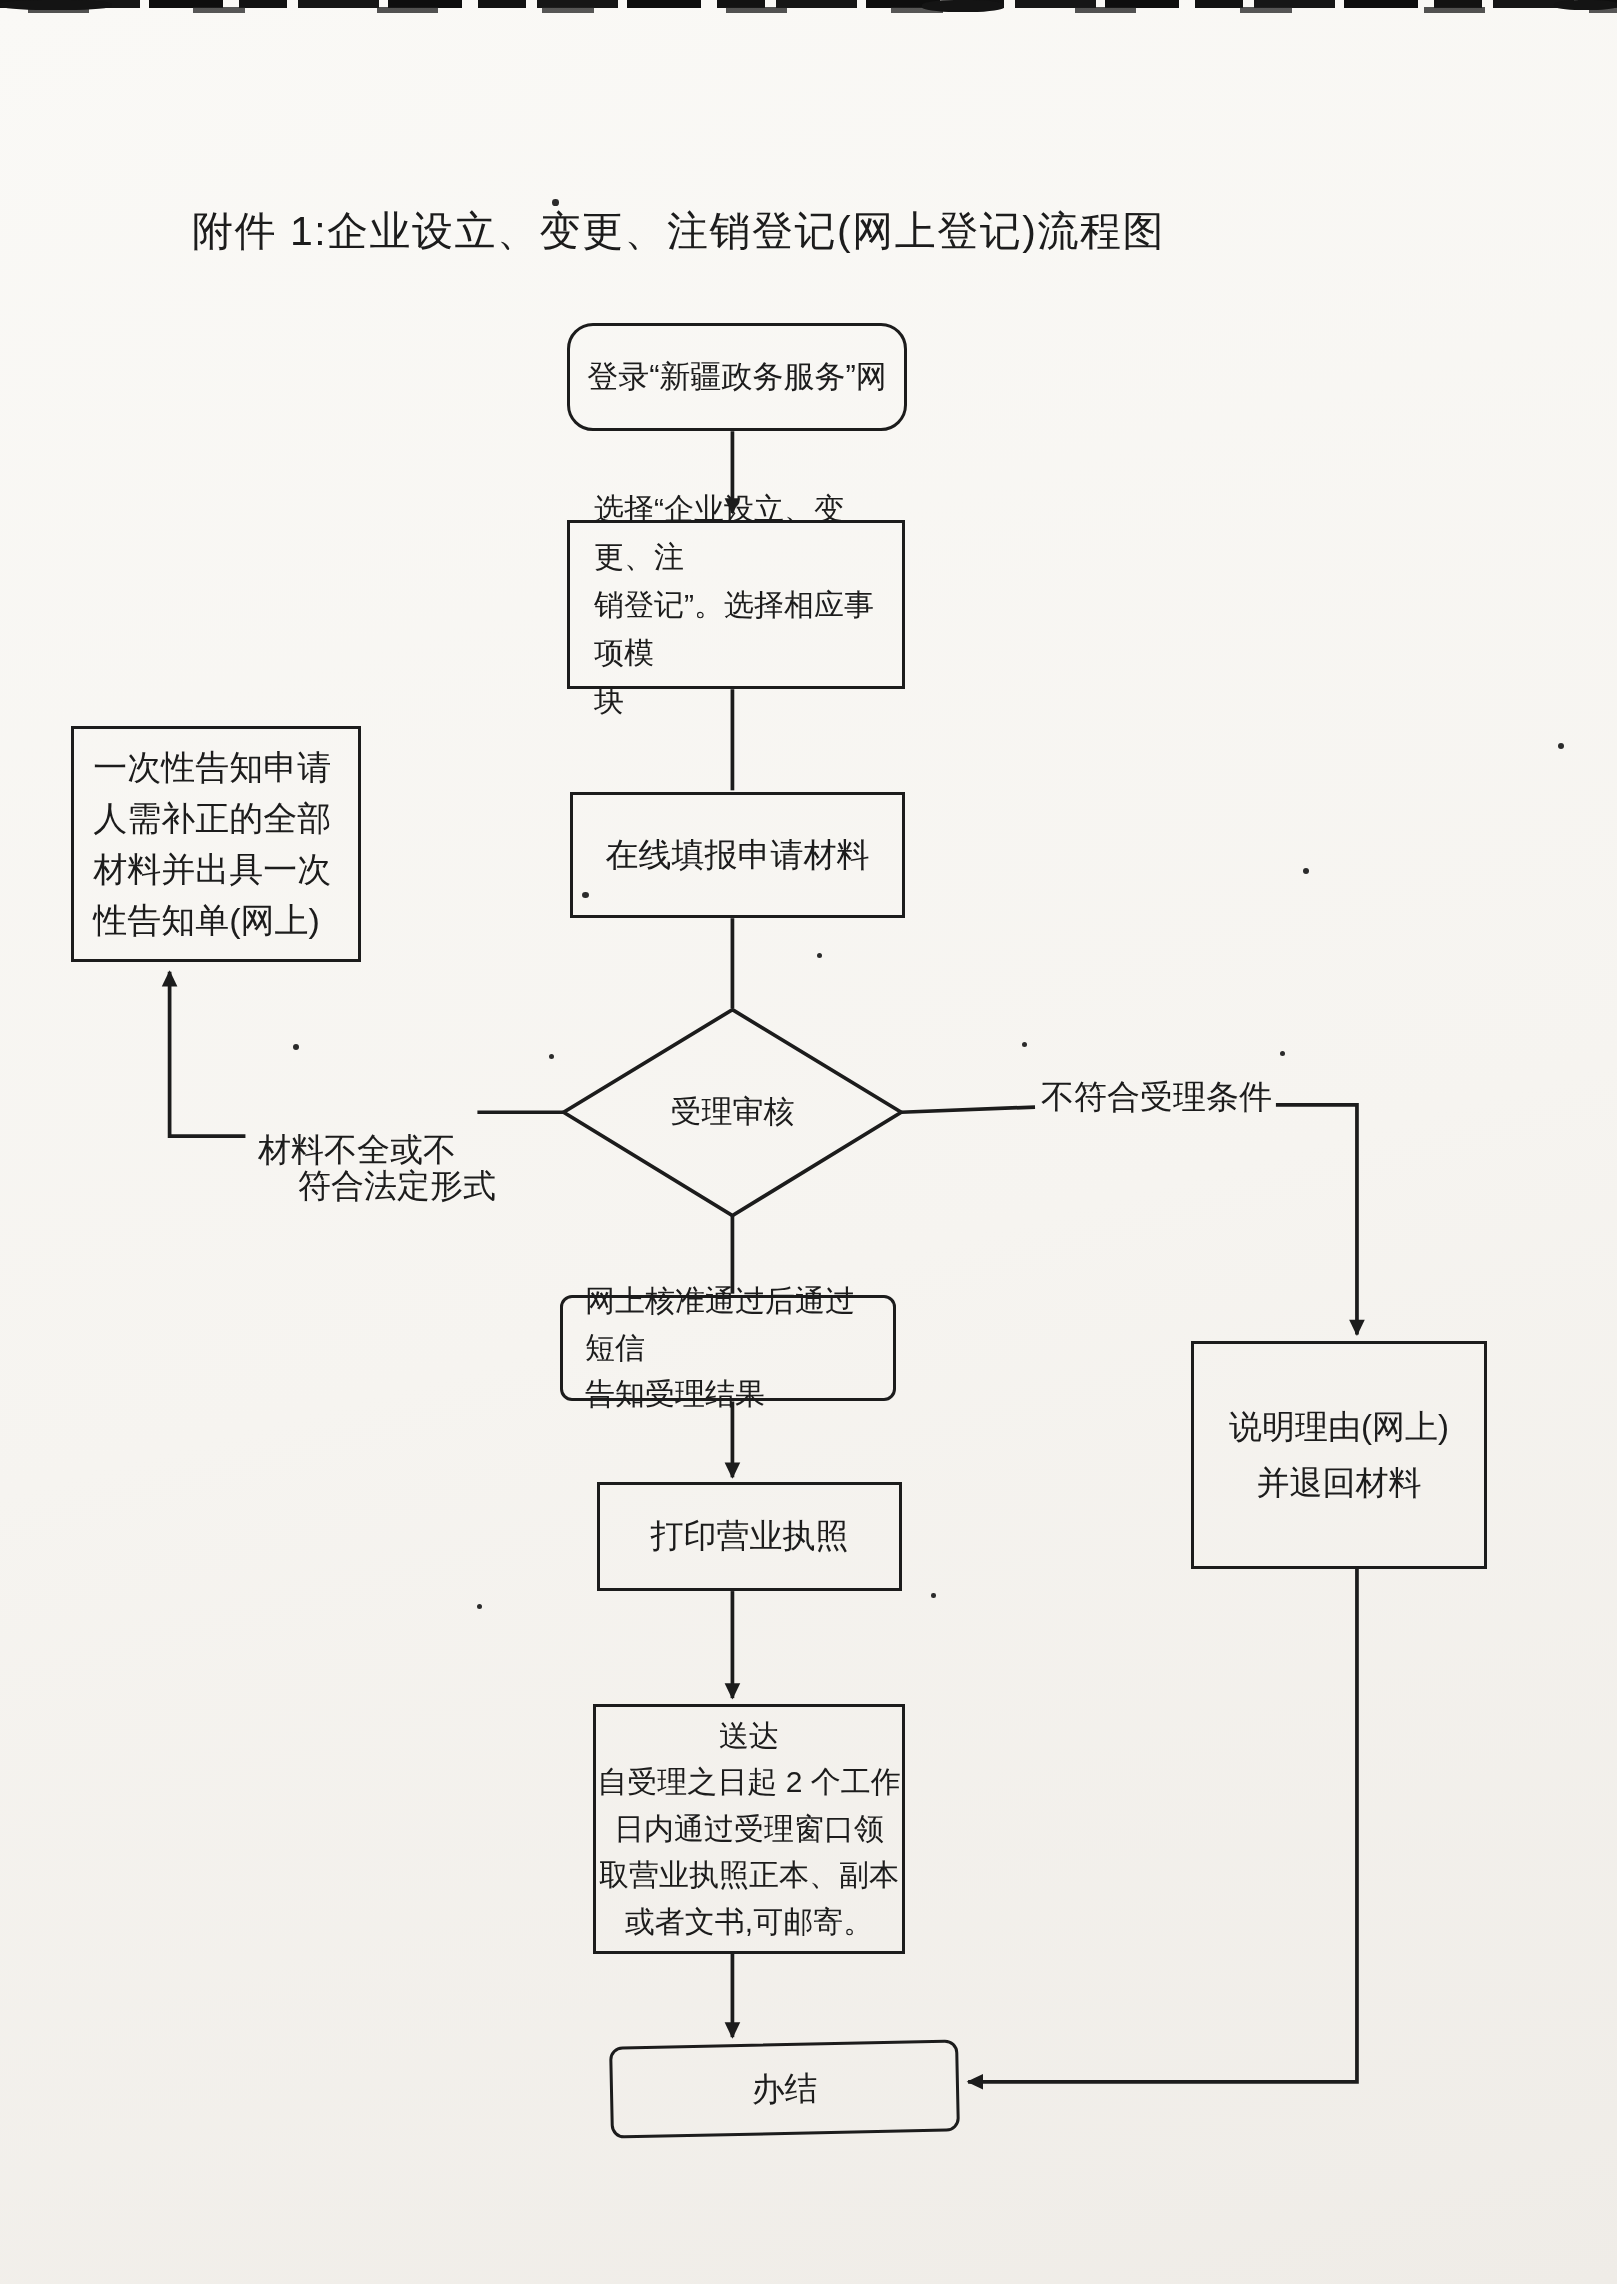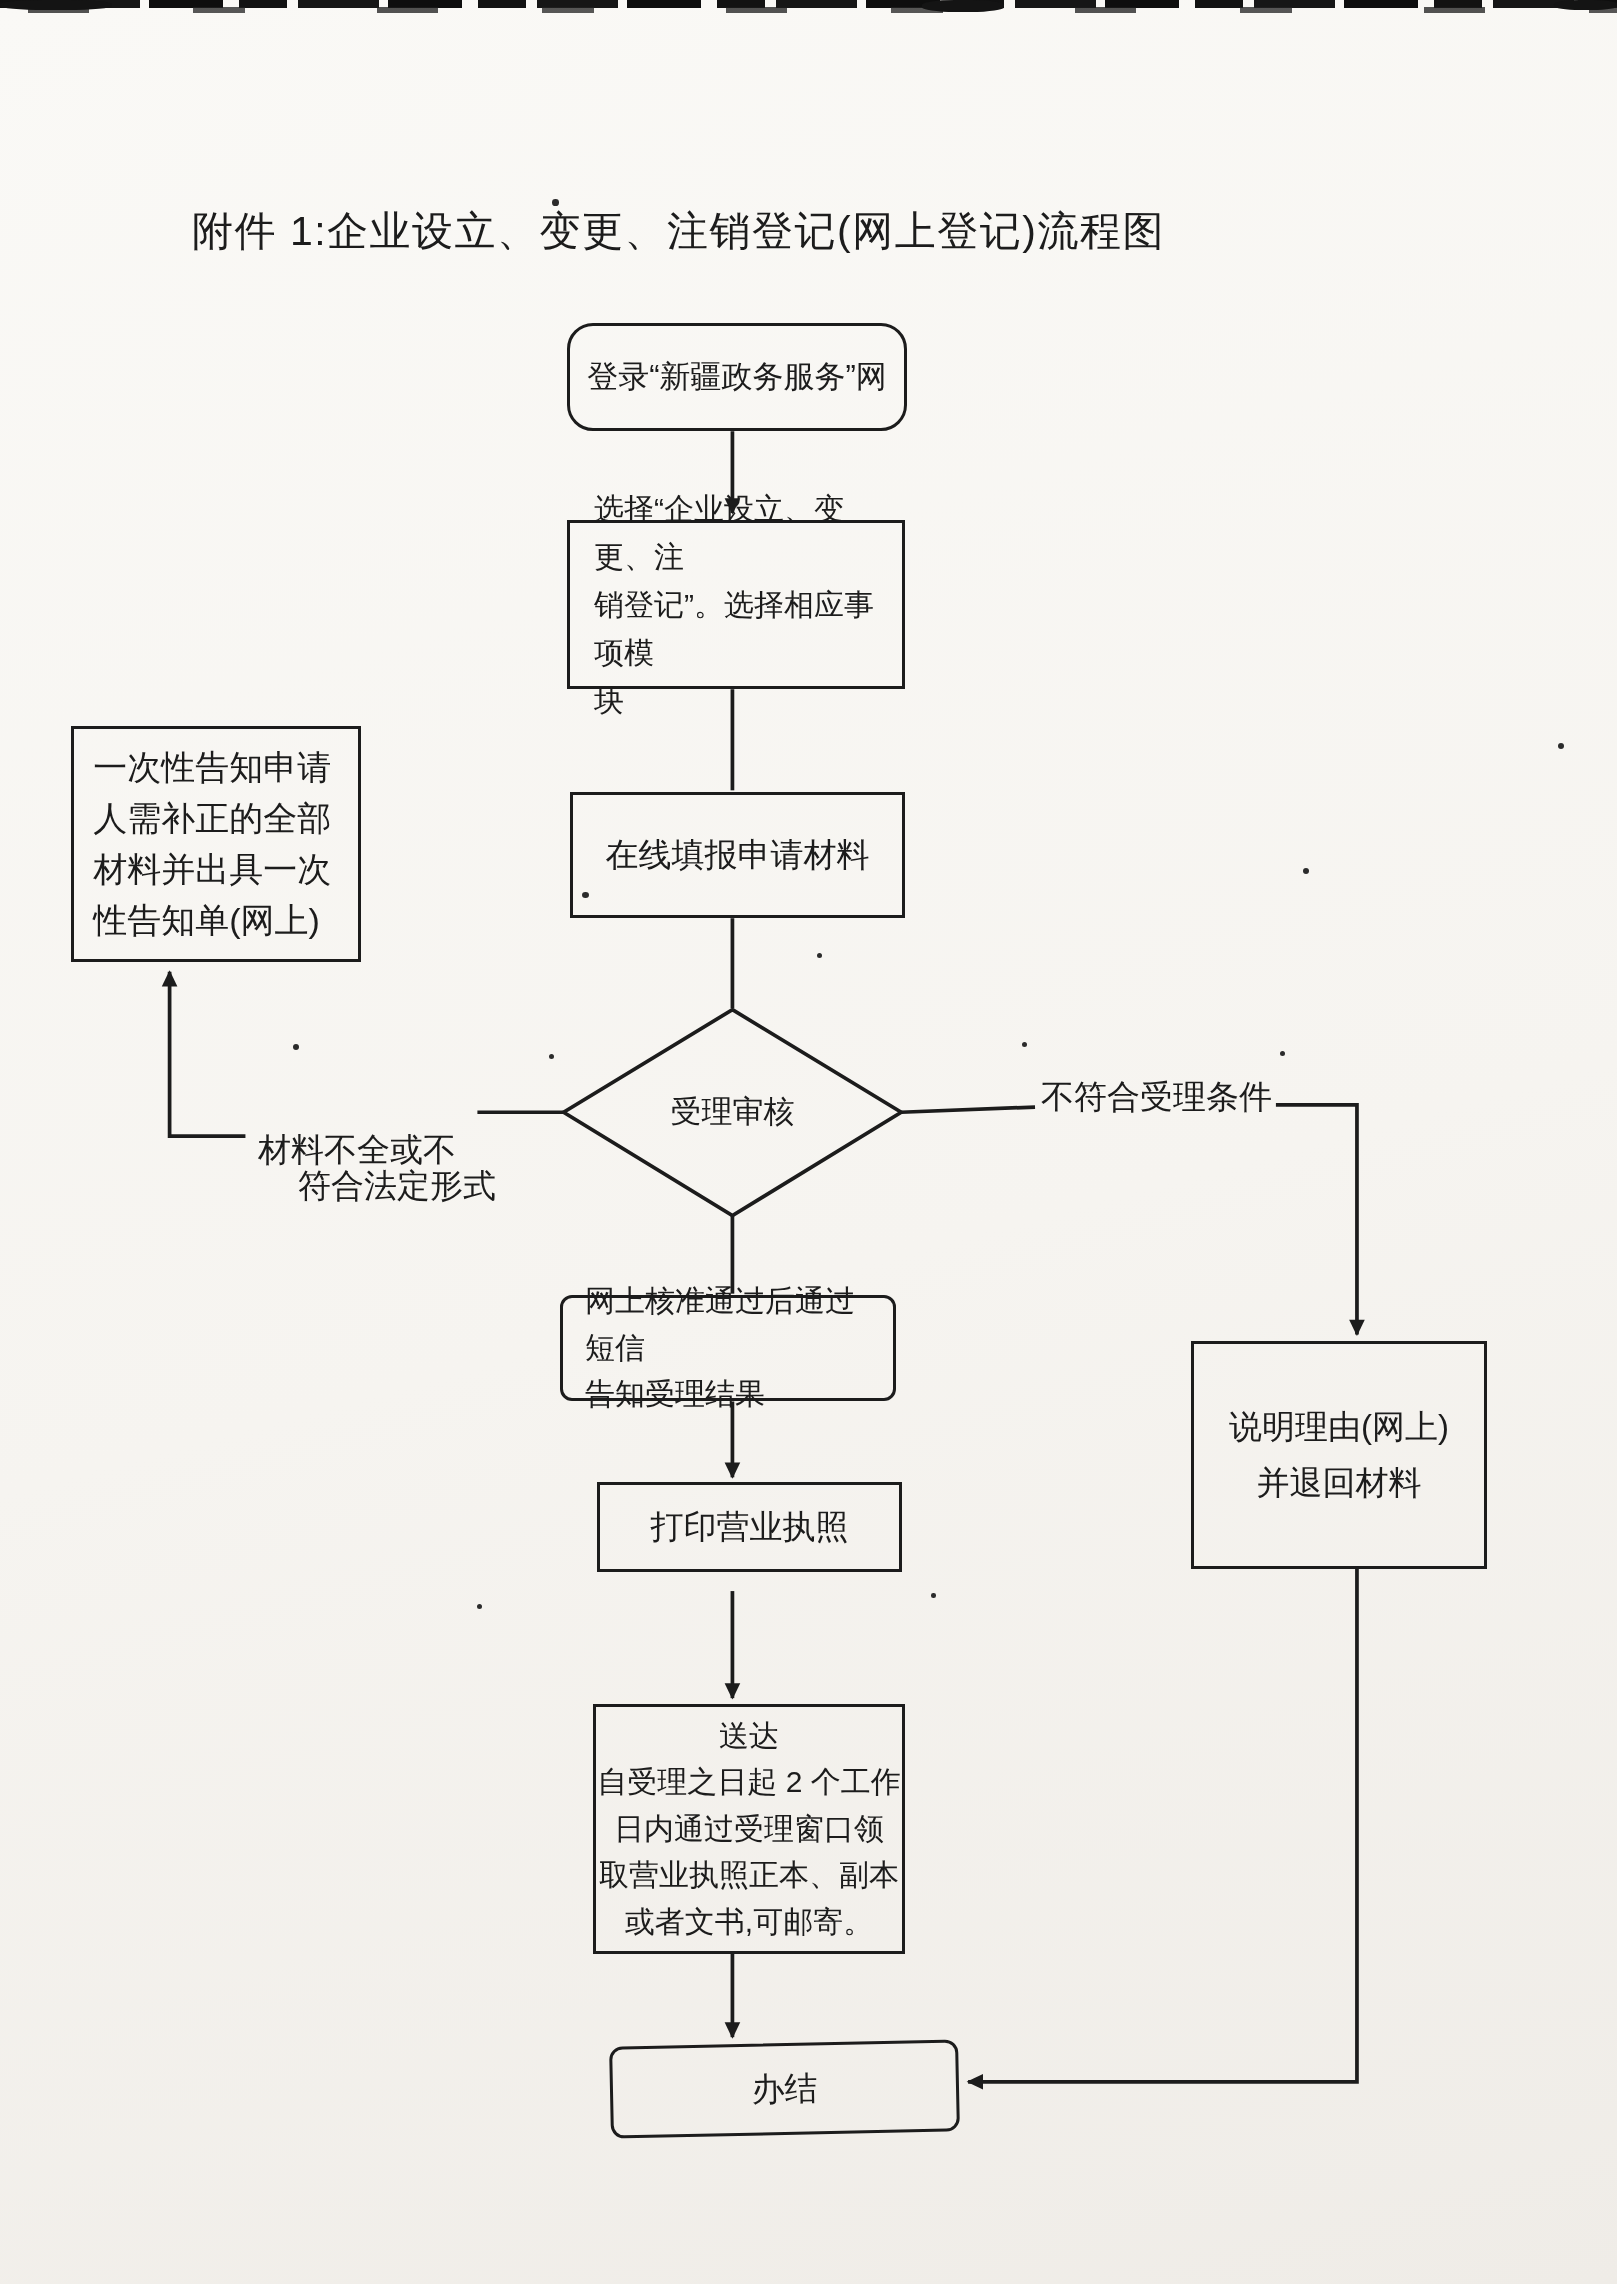--- a/index.html
+++ b/index.html
@@ -96,21 +96,21 @@
 人需补正的全部
 材料并出具一次
 性告知单(网上)</div>
 
   <div class="node left-align" style="left:560px;top:1295px;width:336px;height:106px;border-radius:12px;padding:0 10.4px 0 22px;font-size:30px;line-height:1.55;">网上核准通过后通过短信
 告知受理结果</div>
 
   <div class="node" style="left:1191px;top:1341px;width:296px;height:228px;font-size:33px;line-height:1.7;">说明理由(网上)
 并退回材料</div>
 
-  <div class="node" style="left:597px;top:1482px;width:305px;height:90px;font-size:33px;">打印营业执照</div>
+  <div class="node" style="left:597px;top:1482px;width:305px;height:109px;font-size:33px;">打印营业执照</div>
 
   <div class="node" style="left:593px;top:1704px;width:312px;height:250px;font-size:30px;line-height:1.55;">送达
 自受理之日起 2 个工作
 日内通过受理窗口领
 取营业执照正本、副本
 或者文书,可邮寄。</div>
 
   <div class="node" style="left:610px;top:2043px;width:349px;height:92px;border-radius:13.4px;font-size:33px;transform:rotate(-1.2deg);">办结</div>
 
   <div class="free-label" style="left:258px;top:1128px;font-size:33px;">材料不全或不</div>

